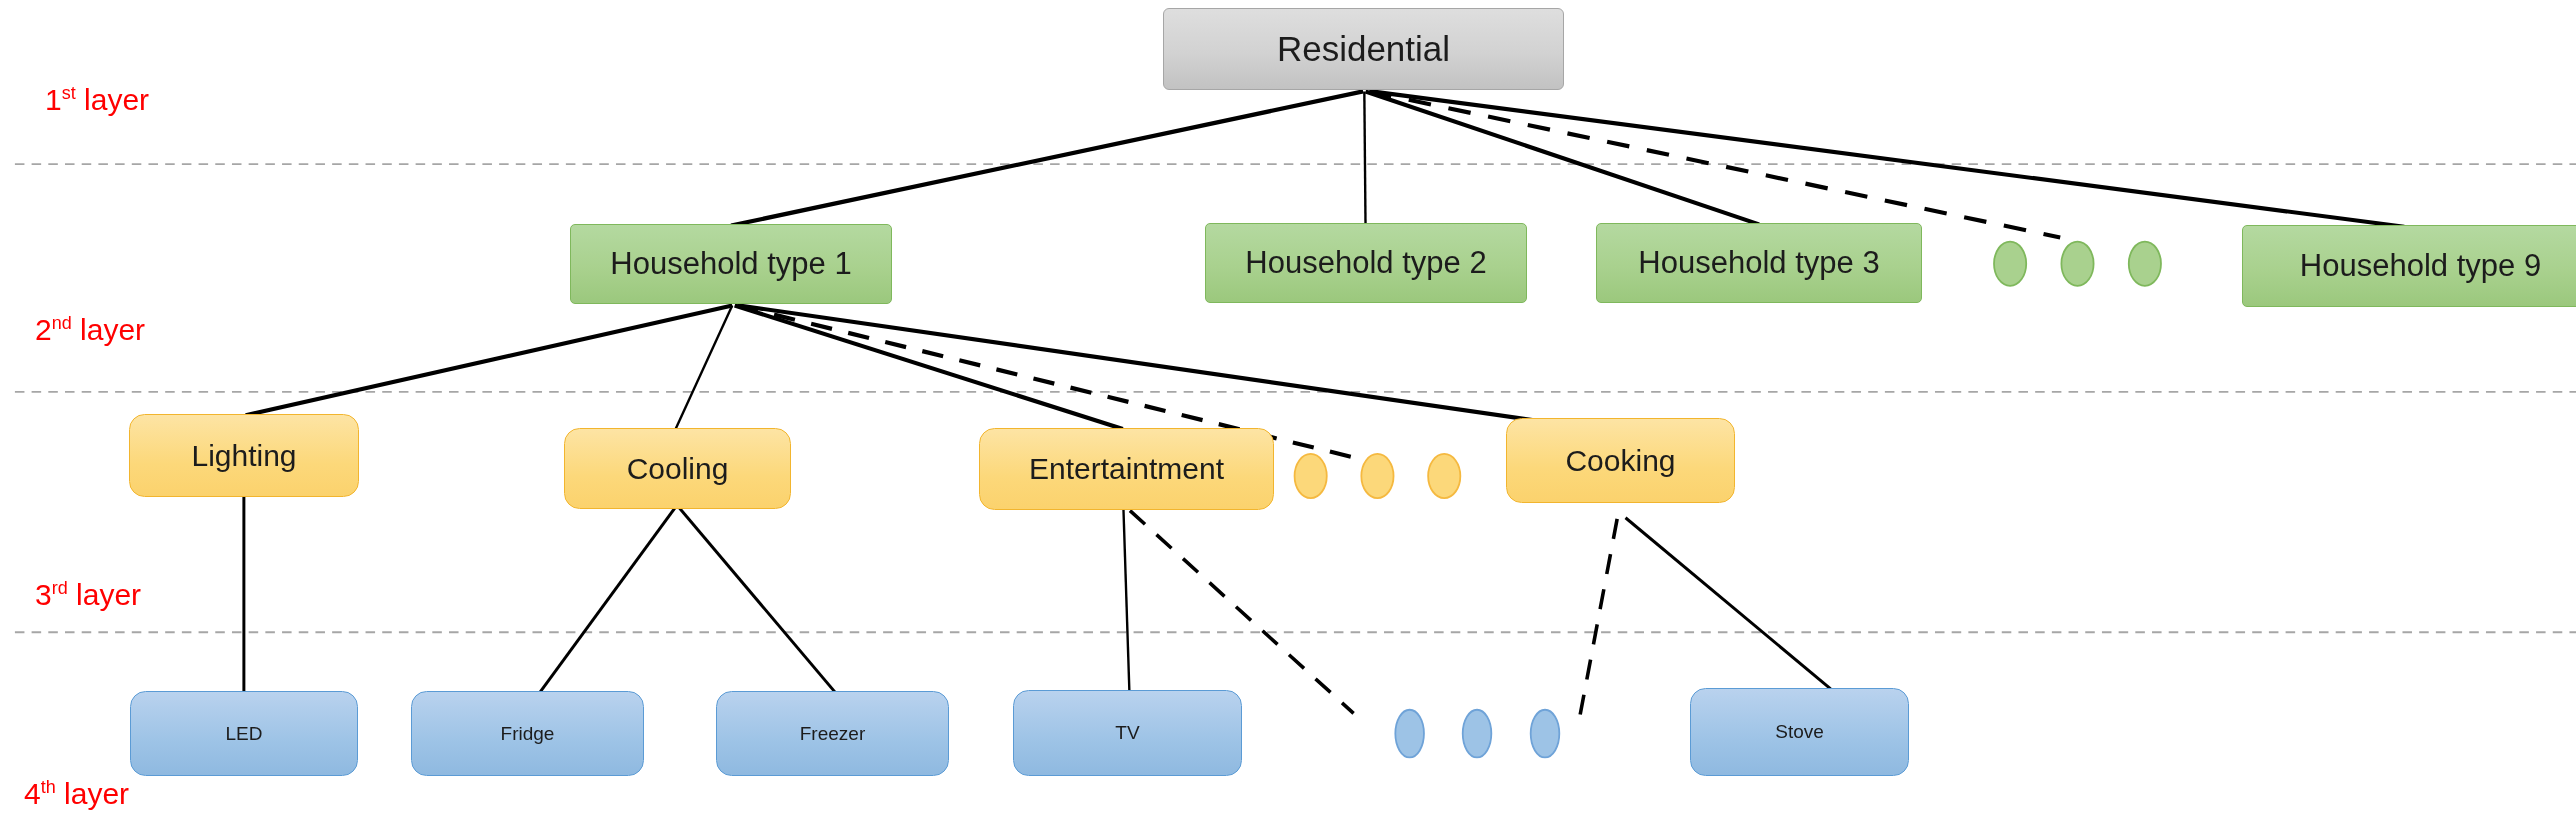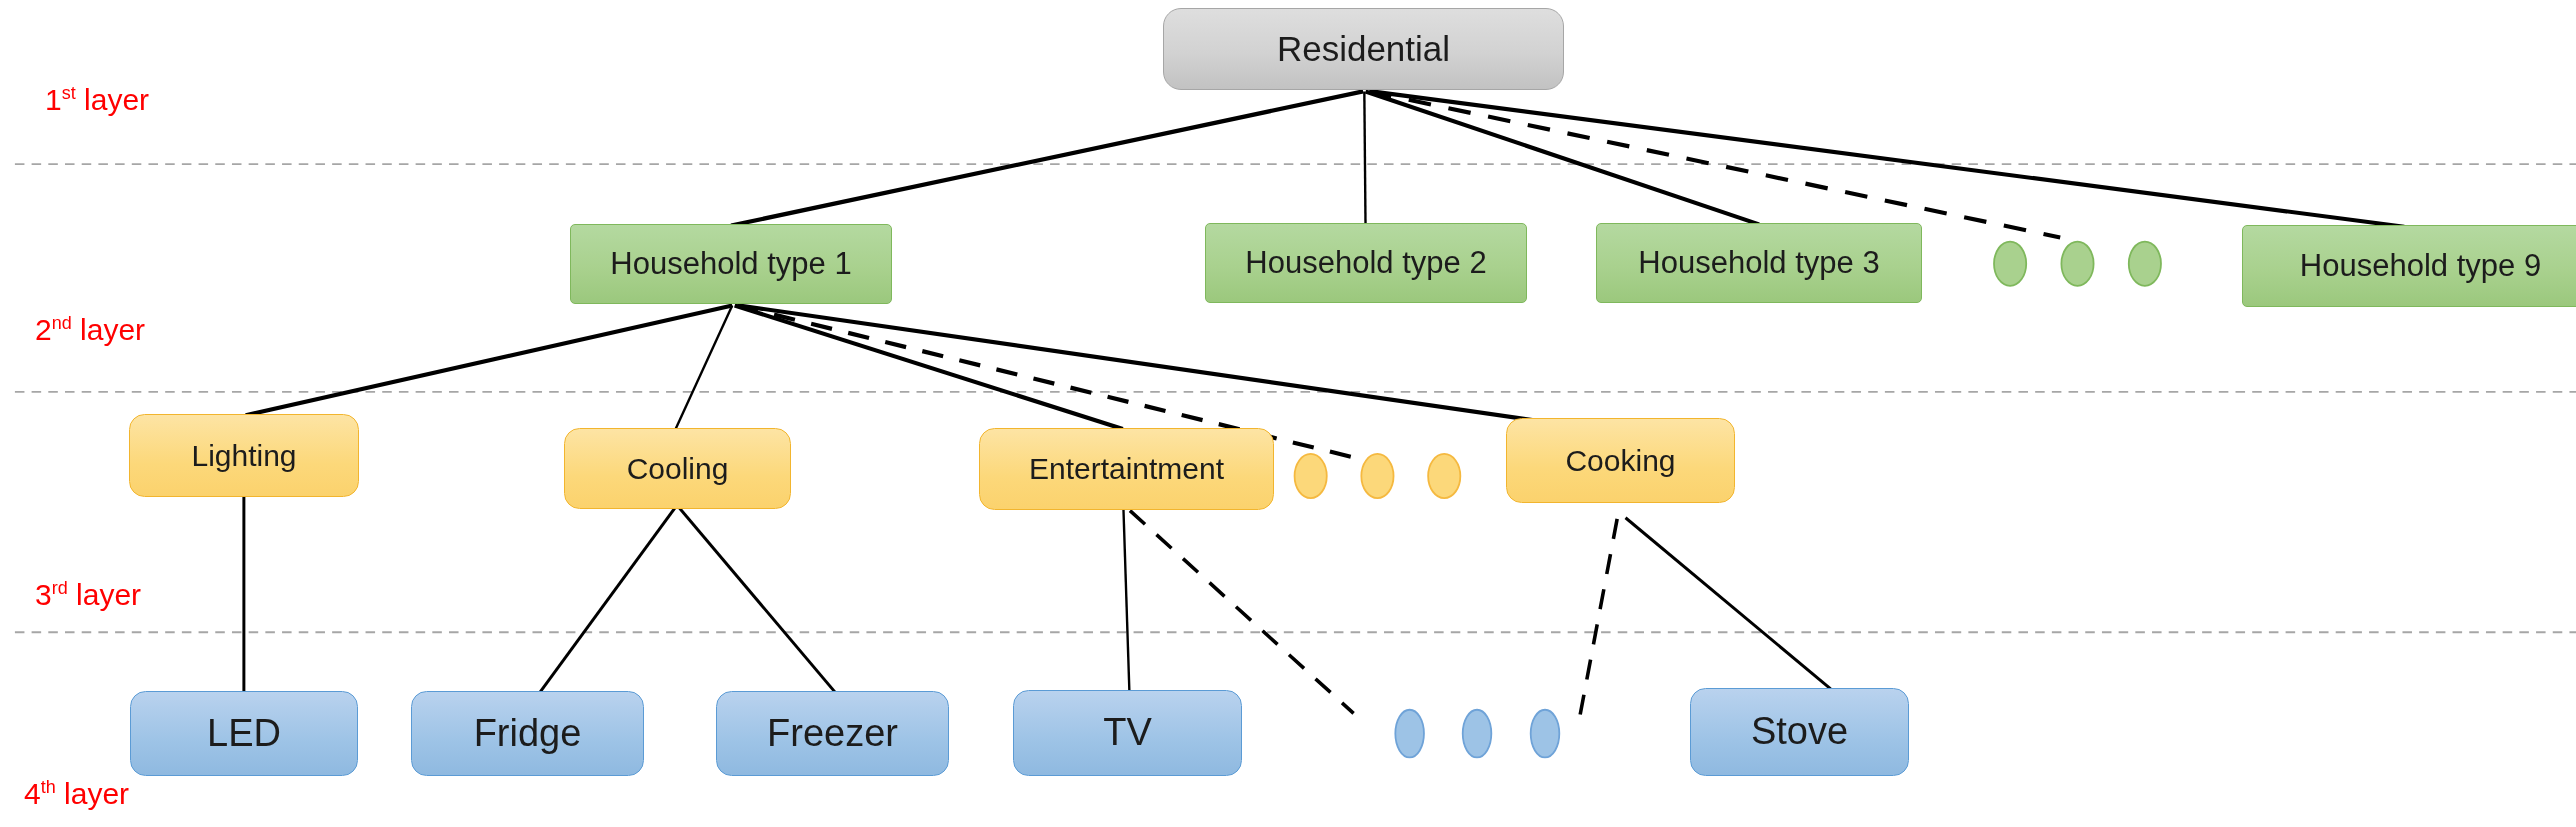--- a/index.html
+++ b/index.html
@@ -7,33 +7,33 @@
     position:relative;width:2576px;height:828px;background:#ffffff;overflow:hidden;
     font-family:"Liberation Sans",sans-serif;
   }
   .canvas svg{position:absolute;left:0;top:0;}
   .node{
     position:absolute;display:flex;align-items:center;justify-content:center;
     color:#1c1c1c;text-align:center;box-sizing:border-box;line-height:1.05;
   }
   .node.gray{
     background:linear-gradient(180deg,#dedede 0%,#d2d2d2 55%,#c2c2c2 100%);
-    border:1.8px solid #a6a6a6;border-radius:18px;font-size:35px;
+    border:1.8px solid #a6a6a6;border-radius:6px;font-size:35px;
   }
   .node.green{
     background:linear-gradient(180deg,#b4d9a0 0%,#a9d18e 55%,#9bc87d 100%);
     border:1.8px solid #7fb85c;border-radius:5px;font-size:31px;
   }
   .node.orange{
     background:linear-gradient(180deg,#fde4a4 0%,#fcd87a 60%,#fbd26d 100%);
     border:1.8px solid #f2b52e;border-radius:15.5px;font-size:30px;
   }
   .node.blue{
     background:linear-gradient(180deg,#b9d2ee 0%,#9dc3e6 60%,#8fb9e0 100%);
-    border:1.8px solid #5b9bd5;border-radius:15.5px;font-size:38px;
+    border:1.8px solid #5b9bd5;border-radius:15.5px;font-size:19px;
   }
   .layer-label{
     position:absolute;color:#ff0000;font-size:30px;line-height:1;white-space:nowrap;text-align:center;
   }
   .layer-label sup{font-size:60%;line-height:0;}
 </style>
 </head>
 <body>
 
 <div class="canvas">

